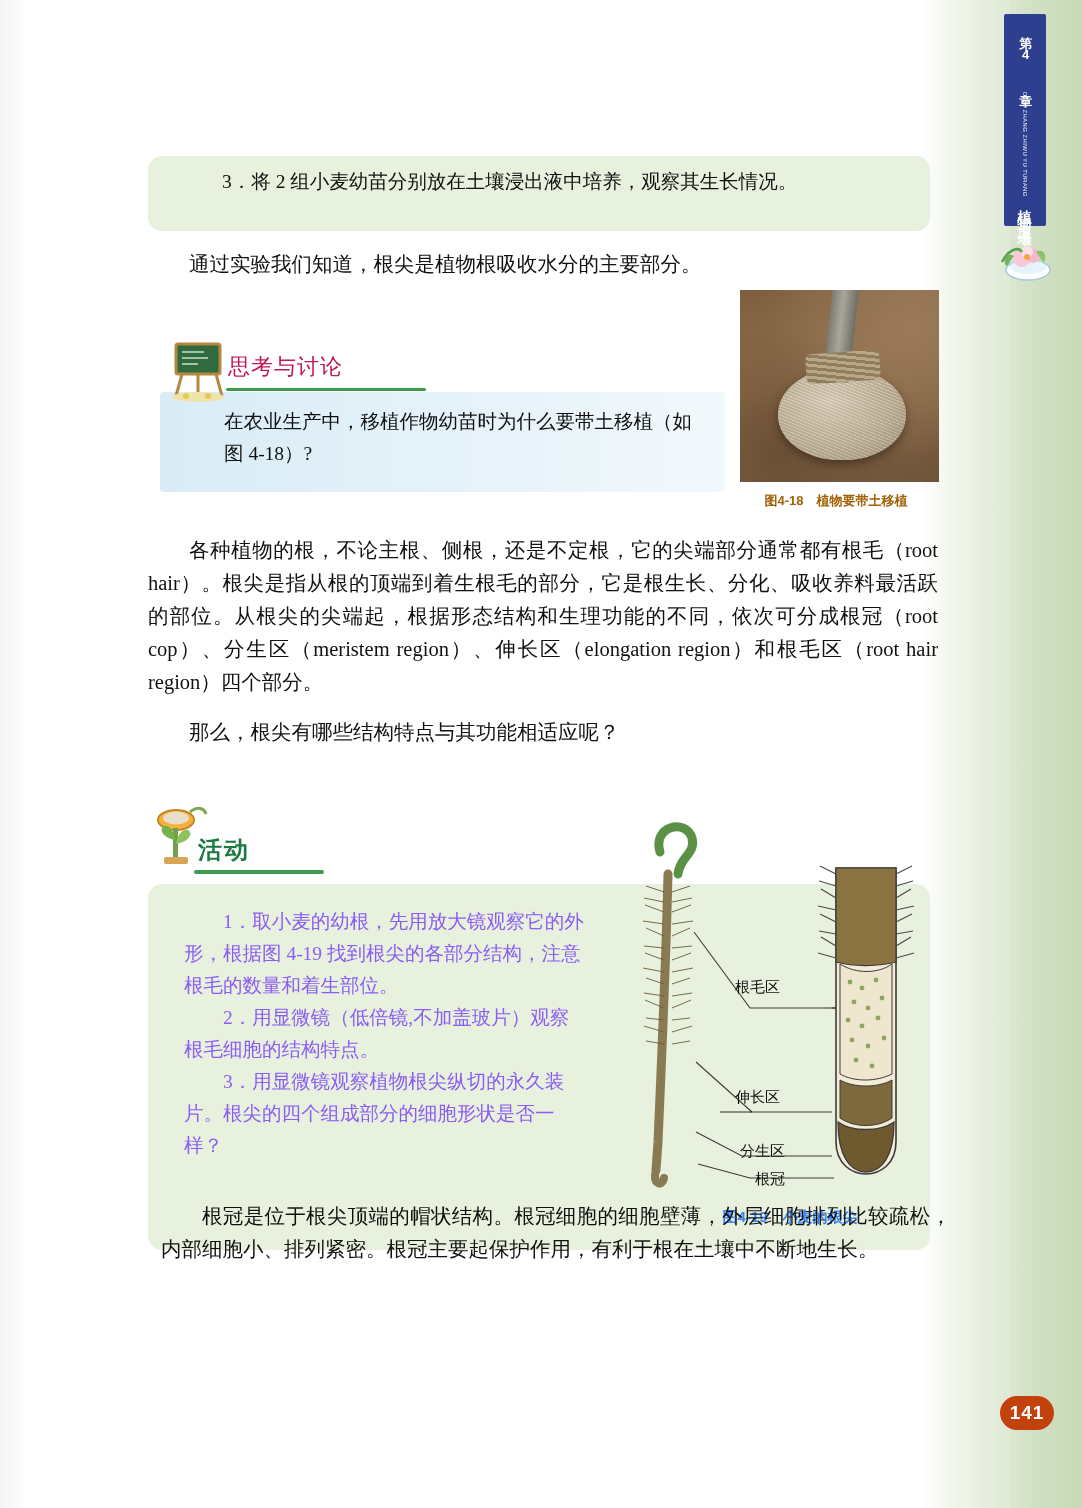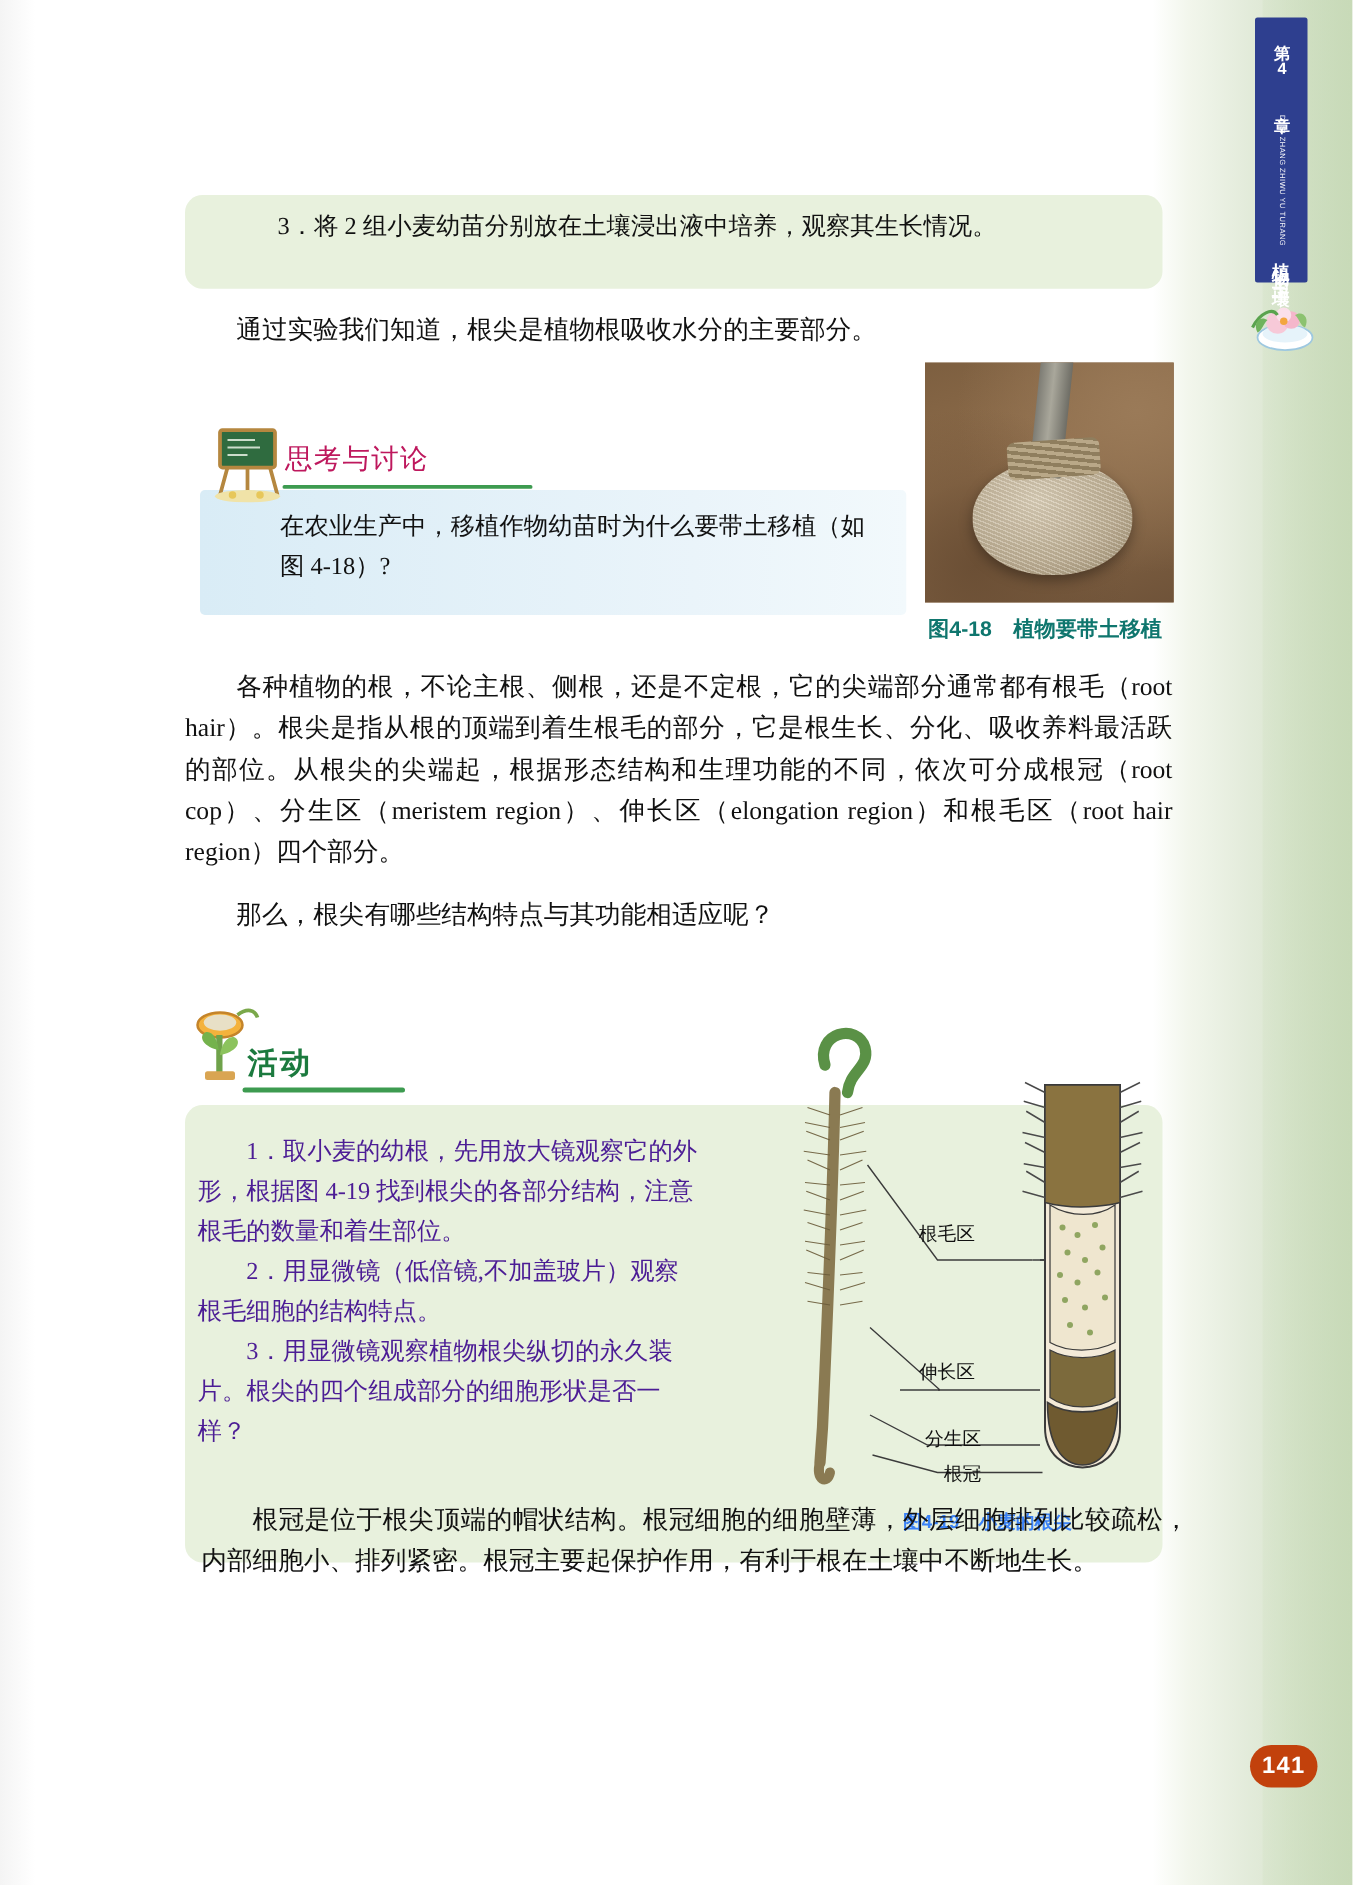--- a/index.html
+++ b/index.html
@@ -258,23 +258,23 @@
     background: repeating-linear-gradient(10deg, #b9a888 0 3px, #8f7e5e 3px 6px);
     border-radius: 6px;
     transform: rotate(-4deg);
   }
   .fig418-caption {
     position: absolute;
     left: 730px;
     top: 492px;
     width: 212px;
     text-align: center;
-    font-size: 17px;
+    font-size: 13px;
     font-weight: bold;
-    color: #0f766e;
+    color: #a16207;
     font-family: "Liberation Sans", sans-serif;
   }
 
   
   .activity-header {
     position: absolute;
     left: 150px;
     top: 800px;
     width: 220px;
     height: 70px;
@@ -302,26 +302,26 @@
     position: absolute;
     left: 148px;
     top: 884px;
     width: 782px;
     height: 366px;
     background: #e8f1dd;
     border-radius: 14px;
   }
   .activity-text {
     position: absolute;
-    left: 10px;
+    left: 36px;
     top: 22px;
     width: 400px;
     font-size: 19.5px;
     line-height: 32px;
-    color: #4c1d95;
+    color: #8b5cf6;
   }
   .activity-text p {
     margin: 0;
     text-indent: 2em;
   }
 
   
   .fig419 {
     position: absolute;
     left: 600px;

